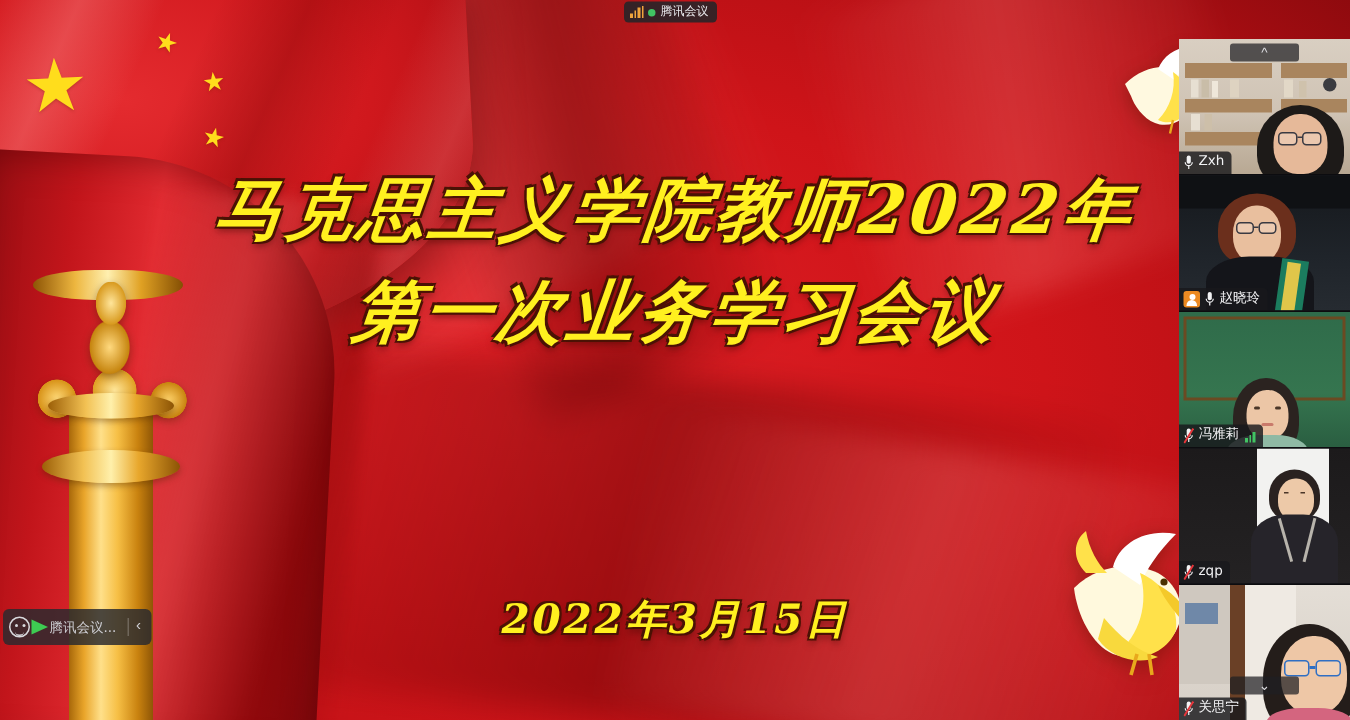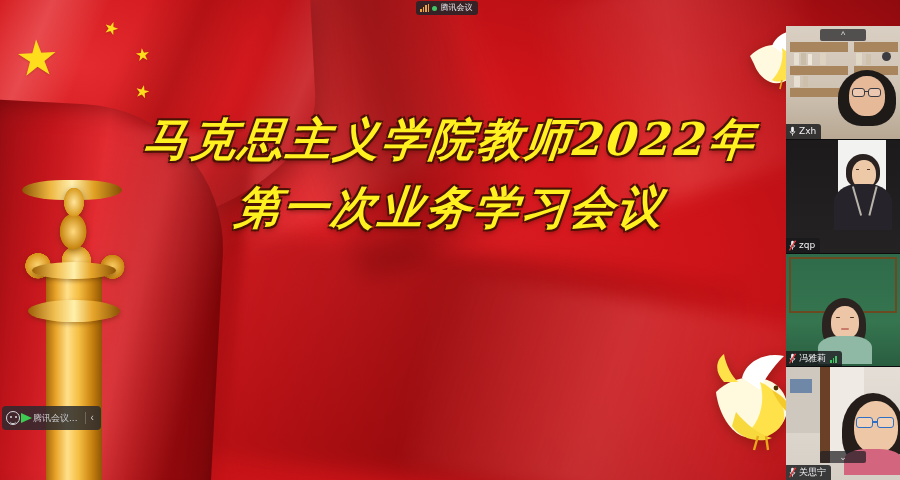--- a/index.html
+++ b/index.html
@@ -286,20 +286,21 @@
     <path d="M58 34 C72 40 84 54 82 72 C76 88 56 94 42 88 C58 76 64 54 58 34 Z" fill="#ffe14a"></path>
     <path d="M70 42 C82 48 92 60 94 74 C84 64 74 52 70 42 Z" fill="#f4c92a"></path>
     <path d="M34 64 C44 76 56 86 70 90 C56 96 38 90 30 78 Z" fill="#f8d93d"></path>
     <circle cx="74" cy="40" r="2.4" fill="#4a3000"></circle>
     <path d="M84 42 L96 45 L84 47 Z" fill="#f0a000"></path>
     <path d="M56 88 L52 102 M64 88 L66 102" stroke="#e8a81c" stroke-width="2.4"></path>
   </svg>
 
   <div class="cn-title" id="title-line1">马克思主义学院教师2022年</div>
   <div class="cn-title" id="title-line2">第一次业务学习会议</div>
+  <div class="cn-date" id="datetext">2022年3月15日</div>
 </div>
 
 <div id="tm-pill">
   <span class="bars">
       <i></i>
       <i></i>
       <i></i>
       <i></i>
     </span>
   <span class="greendot"></span>
@@ -344,40 +345,40 @@
     <div class="namechip">
       <svg class="micicon" viewBox="0 0 10 16">
         <rect x="3" y="1" width="4" height="8" rx="2" fill="#f2f2f4"></rect>
         <path d="M1.6 7.4 a3.4 3.4 0 0 0 6.8 0" fill="none" stroke="#f2f2f4" stroke-width="1.2"></path>
         <path d="M5 11 v3" stroke="#f2f2f4" stroke-width="1.2"></path>
       </svg>
       <span>Zxh</span>
     </div>
   </div>
 
-
   <div class="tile">
-    <div class="scene" style="background:linear-gradient(#1c1a1b 0%,#242223 100%);">
-      <div style="position:absolute;left:52px;top:0;width:48px;height:58px;background:#f2f2f0;"></div>
-      <div class="hair" style="left:60px;top:14px;width:34px;height:34px;background:#2a2220;"></div>
-      <div class="head" style="left:66px;top:20px;width:24px;height:28px;background:#edc9a8;"></div>
-      <div style="position:absolute;left:70px;top:29px;width:3.4px;height:1.4px;background:#4a3628;"></div>
-      <div style="position:absolute;left:81px;top:29px;width:3.4px;height:1.4px;background:#4a3628;"></div>
-      <div class="torso" style="left:48px;top:44px;width:58px;height:46px;background:#26242a;"></div>
-      <div style="position:absolute;left:70px;top:46px;width:2px;height:30px;background:#b8b4ac;transform:rotate(-16deg);"></div>
-      <div style="position:absolute;left:86px;top:46px;width:2px;height:30px;background:#b8b4ac;transform:rotate(14deg);"></div>
+    <div class="scene" style="background:linear-gradient(#15181c 0%,#1f242a 60%,#262b31 100%);">
+      <div style="position:absolute;left:0;top:0;width:114px;height:22px;background:#0f1114;"></div>
+      <div class="hair" style="left:26px;top:12px;width:52px;height:48px;background:#6b2f1c;"></div>
+      <div class="head" style="left:36px;top:20px;width:32px;height:38px;background:#e9bf9e;"></div>
+      <div class="glass" style="left:38px;top:31px;width:12px;height:8px;background:rgba(255,255,255,.2);"></div>
+      <div class="glass" style="left:53px;top:31px;width:12px;height:8px;background:rgba(255,255,255,.2);"></div>
+      <div style="position:absolute;left:50px;top:34px;width:3px;height:1.3px;background:#3a3a42;"></div>
+      <div class="torso" style="left:18px;top:54px;width:72px;height:42px;background:#14151a;"></div>
+      <div style="position:absolute;left:66px;top:56px;width:18px;height:40px;background:#1b7c5e;transform:rotate(8deg);"></div>
+      <div style="position:absolute;left:70px;top:58px;width:9px;height:34px;background:#e0c64a;transform:rotate(8deg);"></div>
     </div>
     <div class="namechip">
+      <span class="hostbadge"></span>
       <svg class="micicon" viewBox="0 0 10 16">
         <rect x="3" y="1" width="4" height="8" rx="2" fill="#f2f2f4"></rect>
         <path d="M1.6 7.4 a3.4 3.4 0 0 0 6.8 0" fill="none" stroke="#f2f2f4" stroke-width="1.2"></path>
         <path d="M5 11 v3" stroke="#f2f2f4" stroke-width="1.2"></path>
-        <path d="M0.6 15 L9.4 1" stroke="#e5363b" stroke-width="1.9"></path>
       </svg>
-      <span>zqp</span>
+      <span>赵晓玲</span>
     </div>
   </div>
 
   <div class="tile">
     <div class="scene" style="background:linear-gradient(#2f6b4a 0%,#35754f 60%,#2a5e41 100%);">
       <div style="position:absolute;left:3px;top:3px;width:108px;height:56px;border:2px solid #6b4a22;"></div>
       <div class="hair" style="left:36px;top:44px;width:44px;height:52px;background:#2b2320;"></div>
       <div class="head" style="left:45px;top:52px;width:28px;height:33px;background:#ecc6a6;"></div>
       <div style="position:absolute;left:50px;top:63px;width:4px;height:1.6px;background:#4a3628;border-radius:1px;"></div>
       <div style="position:absolute;left:64px;top:63px;width:4px;height:1.6px;background:#4a3628;border-radius:1px;"></div>
@@ -394,20 +395,42 @@
       <span>冯雅莉</span>
       <span class="sigbars">
           <i></i>
           <i></i>
           <i></i>
         </span>
     </div>
   </div>
 
   <div class="tile">
+    <div class="scene" style="background:linear-gradient(#1c1a1b 0%,#242223 100%);">
+      <div style="position:absolute;left:52px;top:0;width:48px;height:58px;background:#f2f2f0;"></div>
+      <div class="hair" style="left:60px;top:14px;width:34px;height:34px;background:#2a2220;"></div>
+      <div class="head" style="left:66px;top:20px;width:24px;height:28px;background:#edc9a8;"></div>
+      <div style="position:absolute;left:70px;top:29px;width:3.4px;height:1.4px;background:#4a3628;"></div>
+      <div style="position:absolute;left:81px;top:29px;width:3.4px;height:1.4px;background:#4a3628;"></div>
+      <div class="torso" style="left:48px;top:44px;width:58px;height:46px;background:#26242a;"></div>
+      <div style="position:absolute;left:70px;top:46px;width:2px;height:30px;background:#b8b4ac;transform:rotate(-16deg);"></div>
+      <div style="position:absolute;left:86px;top:46px;width:2px;height:30px;background:#b8b4ac;transform:rotate(14deg);"></div>
+    </div>
+    <div class="namechip">
+      <svg class="micicon" viewBox="0 0 10 16">
+        <rect x="3" y="1" width="4" height="8" rx="2" fill="#f2f2f4"></rect>
+        <path d="M1.6 7.4 a3.4 3.4 0 0 0 6.8 0" fill="none" stroke="#f2f2f4" stroke-width="1.2"></path>
+        <path d="M5 11 v3" stroke="#f2f2f4" stroke-width="1.2"></path>
+        <path d="M0.6 15 L9.4 1" stroke="#e5363b" stroke-width="1.9"></path>
+      </svg>
+      <span>zqp</span>
+    </div>
+  </div>
+
+  <div class="tile">
     <div class="scene" style="background:linear-gradient(#e4ded6 0%,#d6cfc6 100%);">
       <div style="position:absolute;left:0;top:0;width:34px;height:66px;background:#cfc8bf;"></div>
       <div style="position:absolute;left:4px;top:12px;width:22px;height:14px;background:#6f88a8;"></div>
       <div style="position:absolute;left:34px;top:0;width:10px;height:96px;background:#6a4026;"></div>
       <div style="position:absolute;left:44px;top:0;width:34px;height:96px;background:#efeae3;"></div>
       <div class="hair" style="left:56px;top:26px;width:62px;height:74px;background:#241d1a;"></div>
       <div class="head" style="left:68px;top:34px;width:44px;height:52px;background:#eec7a6;"></div>
       <div class="glass" style="left:70px;top:50px;width:17px;height:11px;border-color:#2f6fc4;background:rgba(255,255,255,.2);"></div>
       <div class="glass" style="left:91px;top:50px;width:17px;height:11px;border-color:#2f6fc4;background:rgba(255,255,255,.2);"></div>
       <div style="position:absolute;left:87px;top:54px;width:4px;height:1.6px;background:#2f6fc4;"></div>

